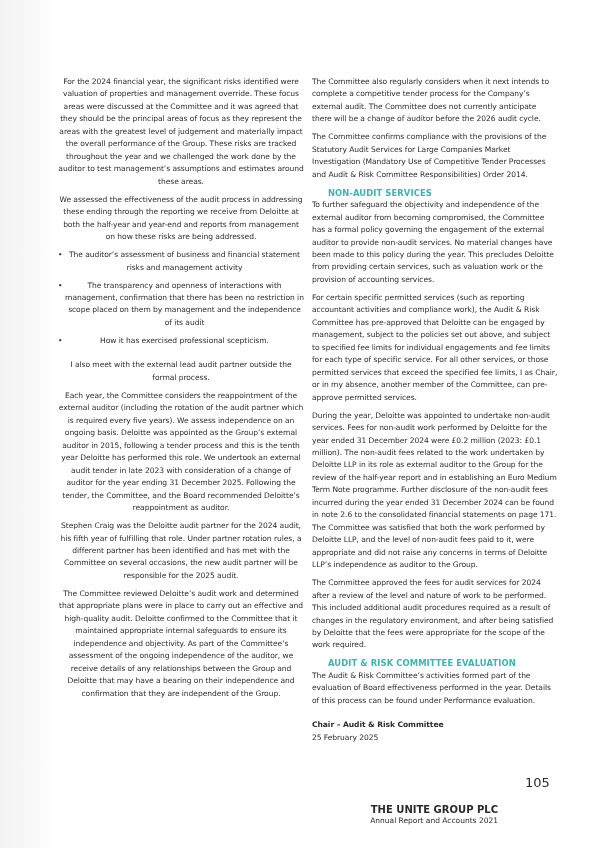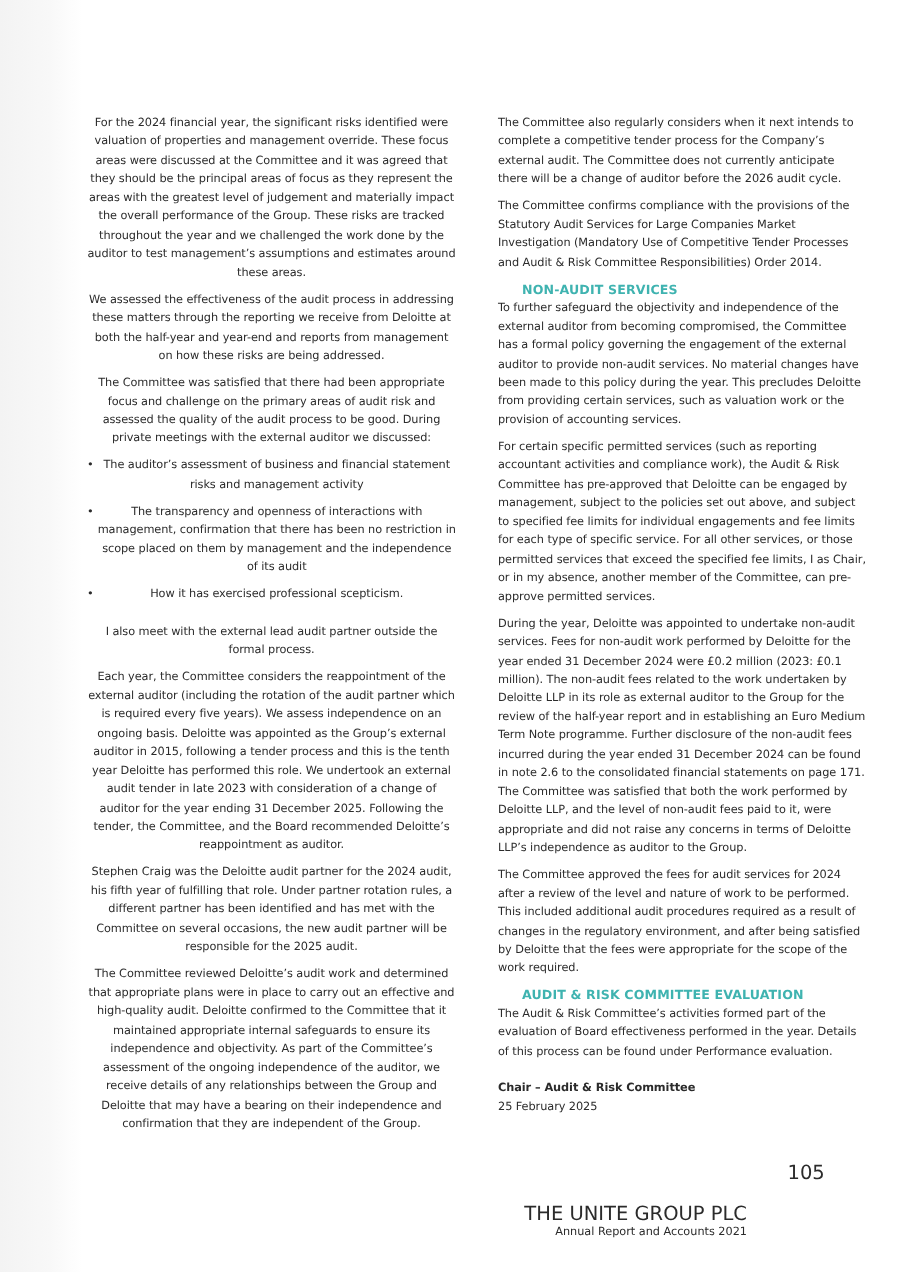--- a/index.html
+++ b/index.html
@@ -11,51 +11,50 @@
   }
   .gutter {
     position:absolute; left:0; top:0; width:55px; height:848px;
     background:linear-gradient(to right,#f3f3f3 0%,#f8f8f8 60%,#ffffff 100%);
   }
   .col {
     position:absolute; top:76px; width:246px;
     font-size:7.55px; line-height:12.45px; letter-spacing:-0.05px;
   }
   .col.left { left:58px;text-align:center; }
-  .col.right { left:332px; }
+  .col.right { left:312px; }
   p { margin:0 0 5.6px 0; }
   .heading {
     color:#3fb3b0; font-weight:bold; font-size:8.4px; line-height:12.4px;
     letter-spacing:0.1px; margin:4px 0 0 16px;
   }
   ul { margin:0 0 5.6px 0; padding:0; list-style:none; }
   li { position:relative; padding-left:7px; margin-bottom:5.6px; }
   li:last-child { margin-bottom:12px; }
   li::before { content:"\2022"; position:absolute; left:0; top:0; }
   .sig { margin-top:12px; }
   .sig .b { font-weight:bold; }
   .footer {
     position:absolute; top:804px; right:102px; text-align:right;
     font-size:7.5px; line-height:11px;
   }
-  .footer .co { font-weight:normal; font-size:13px;text-align:center; }
+  .footer .co { font-weight:bold; font-size:10px; }
   .pagenum {
     position:absolute; top:771px; left:525px;
     font-size:13px; line-height:24px; color:#2b2b2b;
   }
 </style>
 </head>
 <body>
 
 <div class="gutter"></div>
 
 <div class="col left">
   <p>For the 2024 financial year, the significant risks identified were valuation of properties and management override. These focus areas were discussed at the Committee and it was agreed that they should be the principal areas of focus as they represent the areas with the greatest level of judgement and materially impact the overall performance of the Group. These risks are tracked throughout the year and we challenged the work done by the auditor to test management’s assumptions and estimates around these areas.</p>
-  <p>We assessed the effectiveness of the audit process in addressing these matters through the reporting we receive from Deloitte at both the half-year and year-end and reports from management on how these risks are being addressed.</p>
-  <p>The Committee was satisfied that there had been appropriate focus and challenge on the primary areas of audit risk and assessed the quality of the audit process to be good. During private meetings with the external auditor we discussed:</p>
+  <p>We assessed the effectiveness of the audit process in addressing these ending through the reporting we receive from Deloitte at both the half-year and year-end and reports from management on how these risks are being addressed.</p>
   <ul>
     <li>The auditor’s assessment of business and financial statement risks and management activity</li>
     <li>The transparency and openness of interactions with management, confirmation that there has been no restriction in scope placed on them by management and the independence of its audit</li>
     <li>How it has exercised professional scepticism.</li>
   </ul>
   <p>I also meet with the external lead audit partner outside the formal process.</p>
   <p>Each year, the Committee considers the reappointment of the external auditor (including the rotation of the audit partner which is required every five years). We assess independence on an ongoing basis. Deloitte was appointed as the Group’s external auditor in 2015, following a tender process and this is the tenth year Deloitte has performed this role. We undertook an external audit tender in late 2023 with consideration of a change of auditor for the year ending 31 December 2025. Following the tender, the Committee, and the Board recommended Deloitte’s reappointment as auditor.</p>
   <p>Stephen Craig was the Deloitte audit partner for the 2024 audit, his fifth year of fulfilling that role. Under partner rotation rules, a different partner has been identified and has met with the Committee on several occasions, the new audit partner will be responsible for the 2025 audit.</p>
   <p>The Committee reviewed Deloitte’s audit work and determined that appropriate plans were in place to carry out an effective and high-quality audit. Deloitte confirmed to the Committee that it maintained appropriate internal safeguards to ensure its independence and objectivity. As part of the Committee’s assessment of the ongoing independence of the auditor, we receive details of any relationships between the Group and Deloitte that may have a bearing on their independence and confirmation that they are independent of the Group.</p>
 </div>

